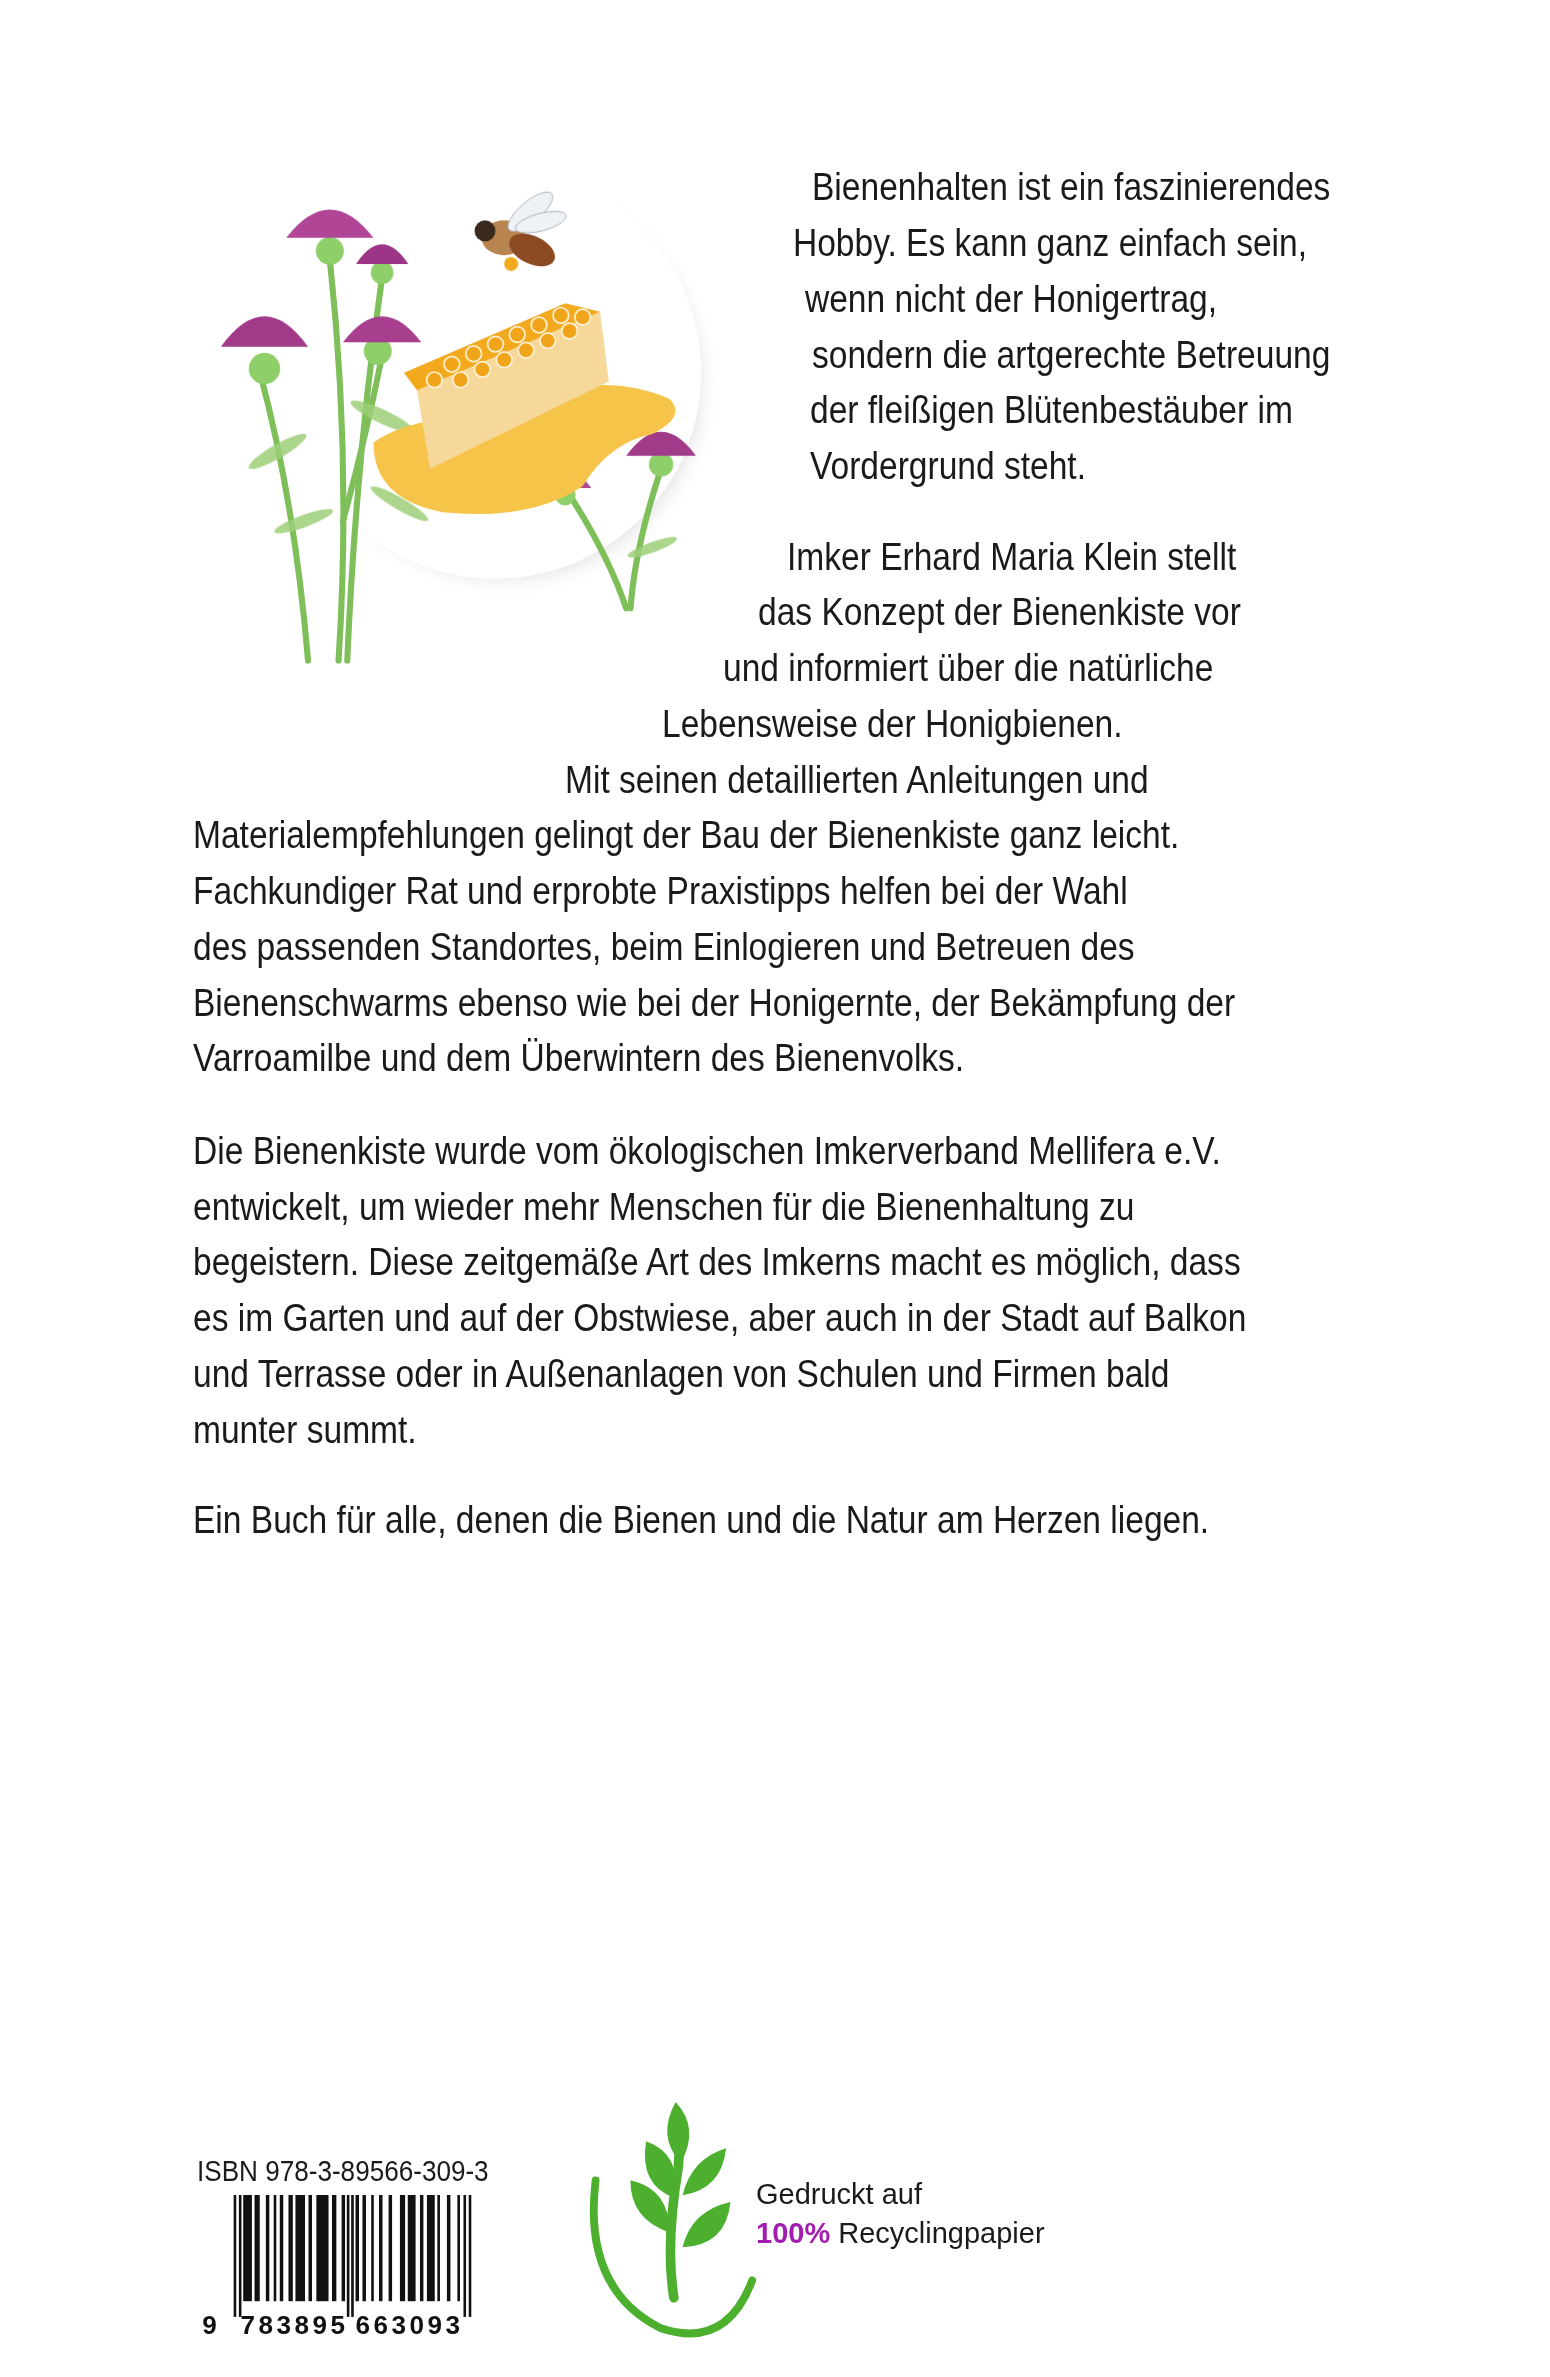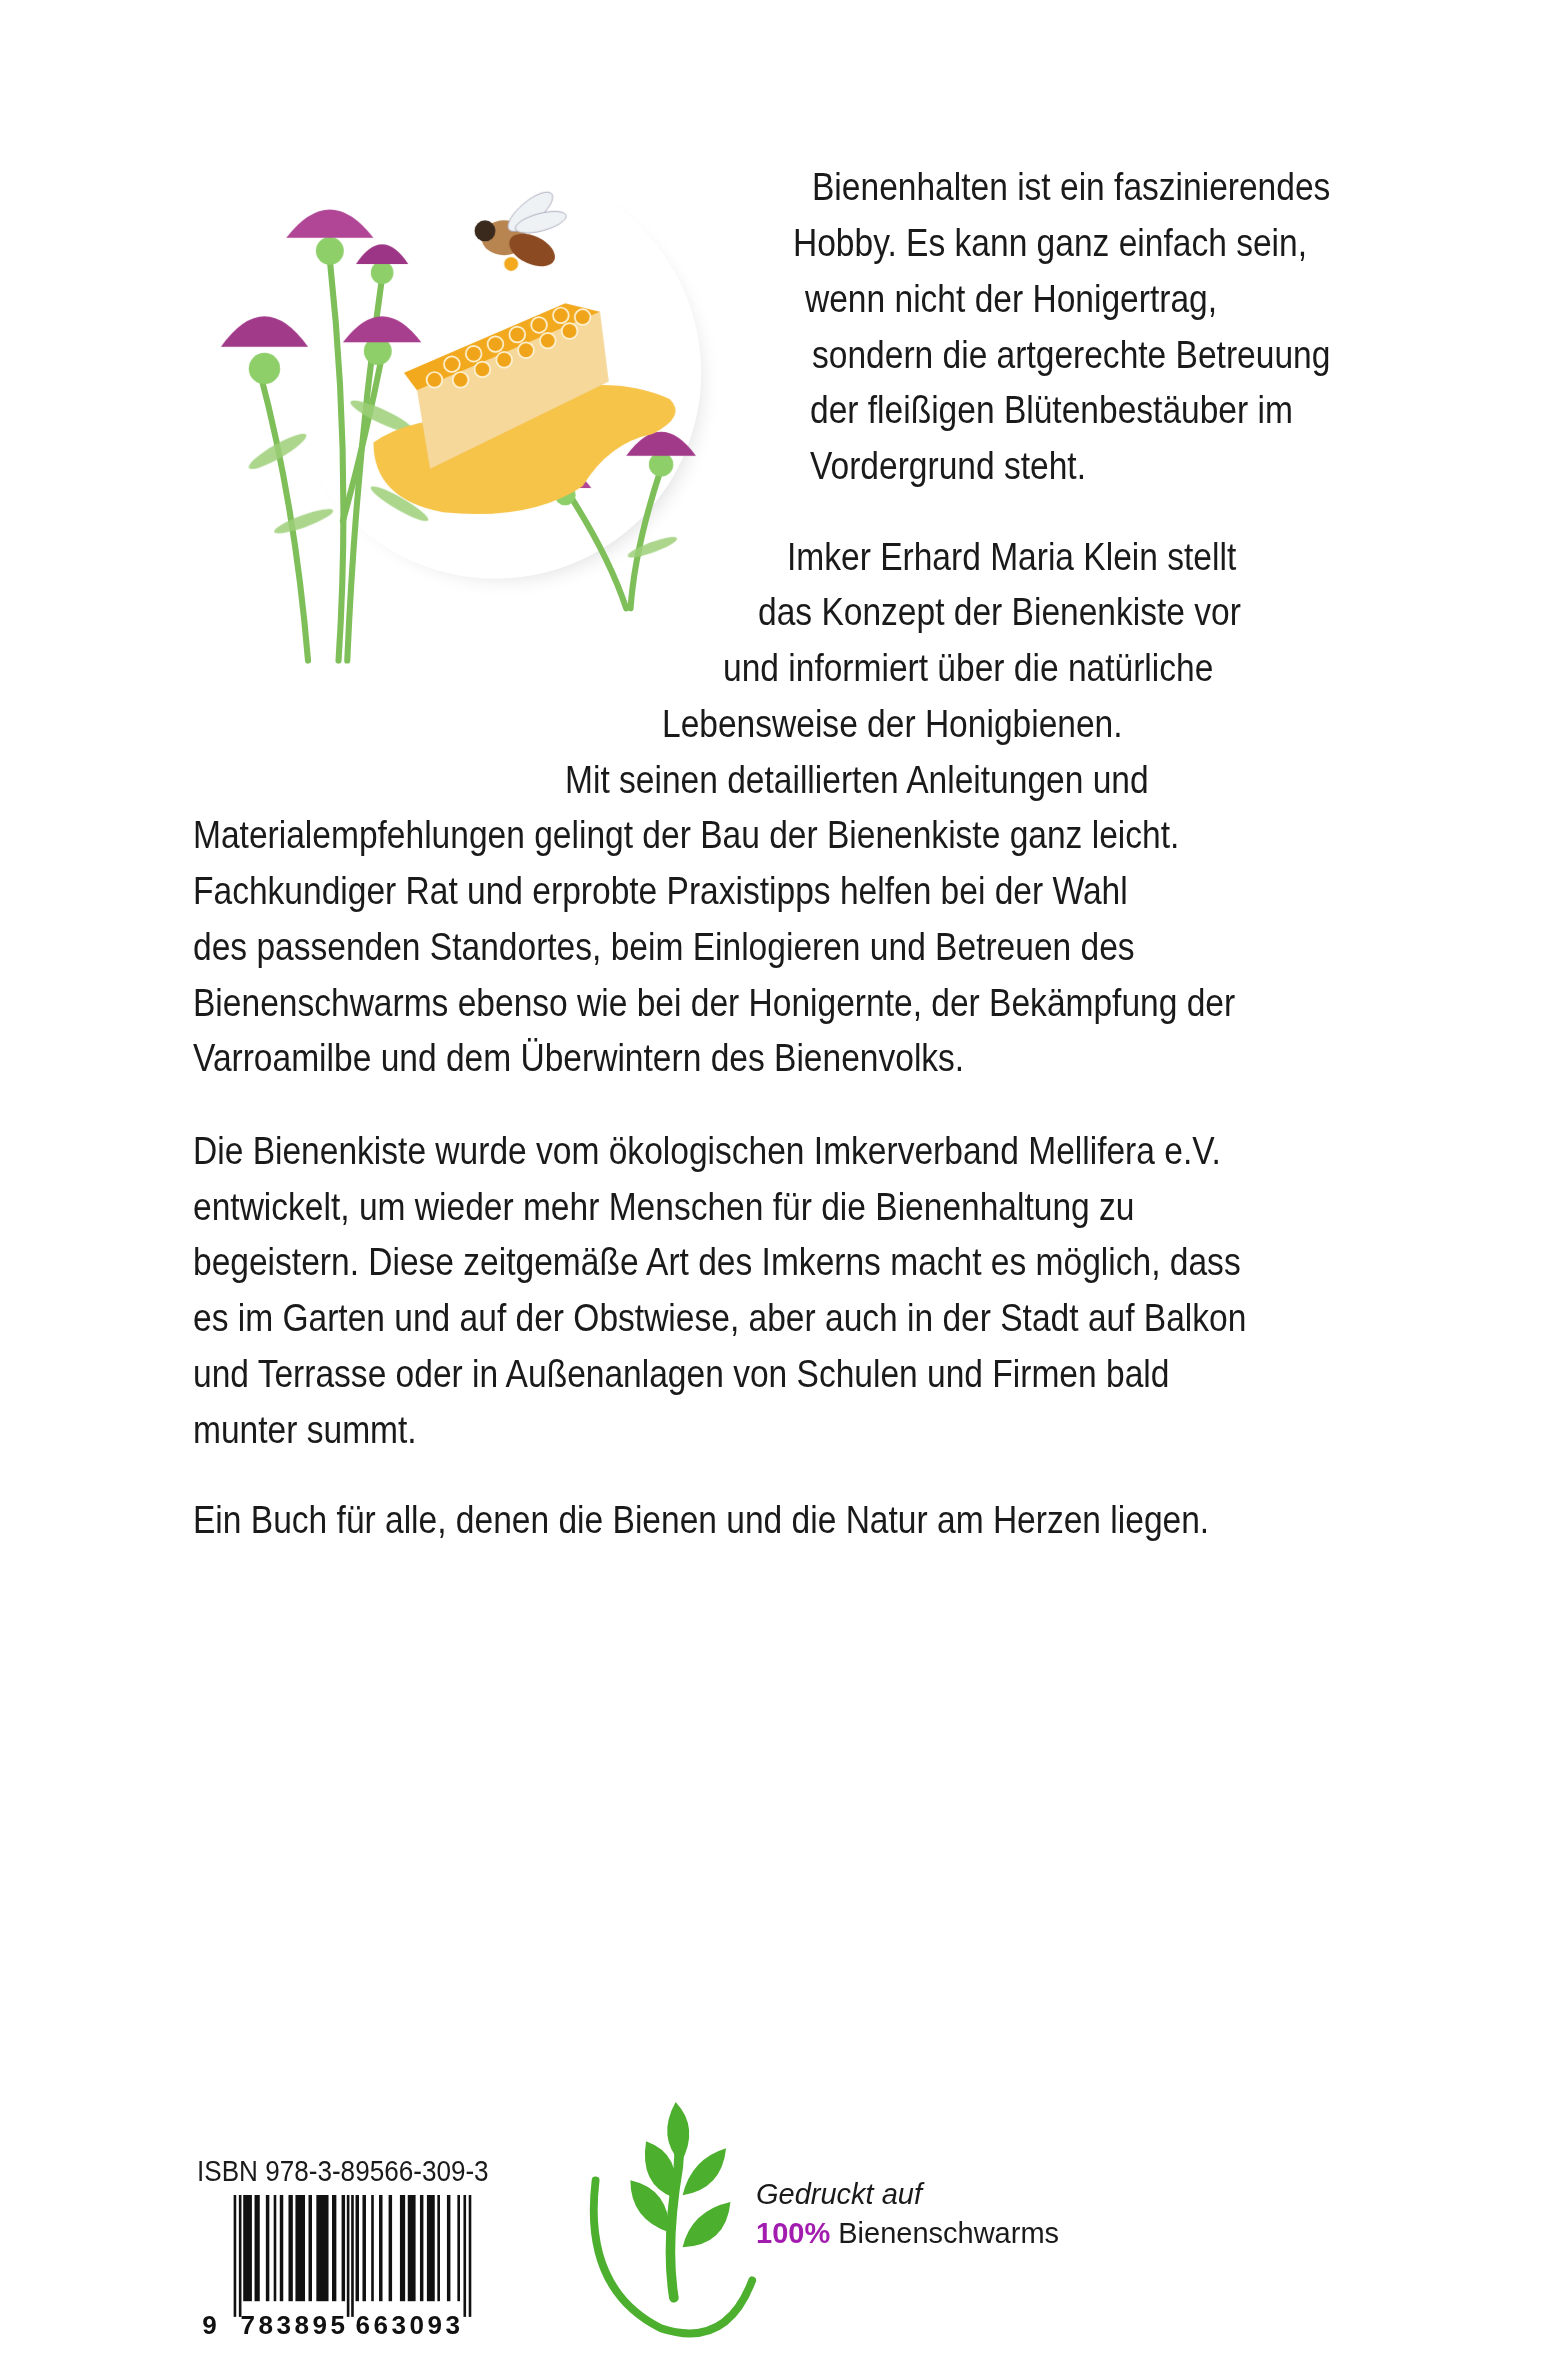--- a/index.html
+++ b/index.html
@@ -3,21 +3,21 @@
 <meta charset="utf-8">
 <style>
   html, body { margin:0; padding:0; background:#ffffff; }
   body { width:1551px; height:2377px; position:relative; overflow:hidden;
          font-family:"Liberation Sans", "DejaVu Sans", sans-serif; color:#1a1a1a; }
   .line { position:absolute; white-space:nowrap; font-size:39px; line-height:1; transform-origin:left top; transform:scaleX(0.86); }
   #illustration { position:absolute; left:199px; top:155px; width:558px; height:523px; }
   #isbn { position:absolute; left:197px; top:2155px; font-size:29px; white-space:nowrap; transform-origin:left top; transform:scaleX(0.9); }
   #barcode { position:absolute; left:202px; top:2195px; width:314px; height:148px; }
   #logo { position:absolute; left:578px; top:2089px; width:244px; height:261px; }
-  #eco-line1 { position:absolute; left:756px; top:2178px; font-size:29px; white-space:nowrap;font-style:italic; }
+  #eco-line1 { position:absolute; left:756px; top:2178px; font-size:29px; white-space:nowrap; }
   #eco-line2 { position:absolute; left:756px; top:2217px; font-size:29px; white-space:nowrap; }
   #eco-pct { color:#a21caf; font-weight:bold; }
 </style>
 </head>
 <body>
 
 <svg id="illustration" viewBox="0 0 640 600">
   <defs>
     <radialGradient id="shadowGrad" cx="50%" cy="50%" r="50%">
       <stop offset="85%" stop-color="#cfcfcf" stop-opacity="0.7"></stop>
@@ -164,14 +164,14 @@
   <path d="M110 240 Q100 180 115 90 Q118 60 112 30" fill="none" stroke="#4caf2e" stroke-width="11" stroke-linecap="round"></path>
   <g fill="#4caf2e">
     <path d="M112 15 Q140 45 118 85 Q90 55 112 15 Z"></path>
     <path d="M78 60 Q120 75 110 125 Q70 110 78 60 Z"></path>
     <path d="M170 68 Q165 115 120 122 Q130 80 170 68 Z"></path>
     <path d="M60 105 Q105 115 105 165 Q60 150 60 105 Z"></path>
     <path d="M175 130 Q170 180 120 182 Q130 140 175 130 Z"></path>
   </g>
 </svg>
 <div id="eco-line1">Gedruckt auf</div>
-<div id="eco-line2"><span id="eco-pct">100%</span><span> Bienenschwarms</span></div>
+<div id="eco-line2"><span id="eco-pct">100%</span><span> Recyclingpapier</span></div>
 
 
 </body></html>

